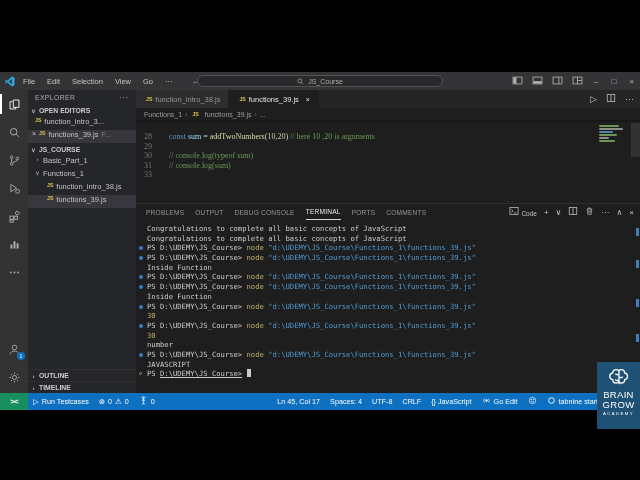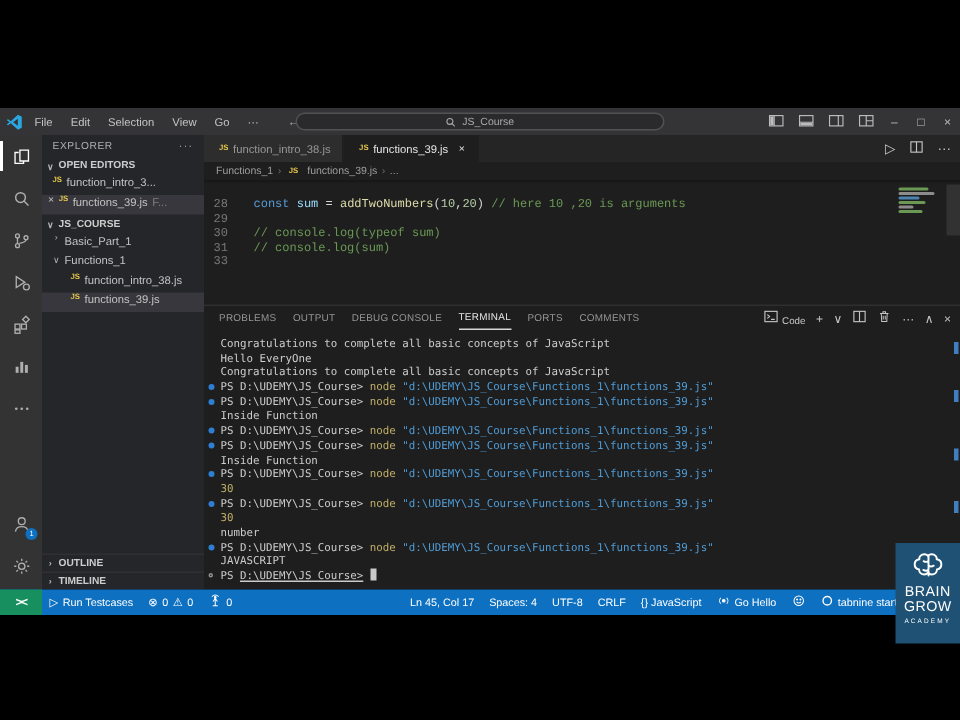--- a/index.html
+++ b/index.html
@@ -55,21 +55,21 @@
          background:#2d2d2d; border-right:1px solid #1e1e1e; }
   .tab.active { background:#1e1e1e; color:#e4e4e4; }
   .tab .tclose { margin-left:7px; font-size:7px; }
   .editor-actions { position:absolute; right:6px; top:0; height:18px; display:flex; gap:9px;
                     align-items:center; color:#c5c5c5; font-size:9px; }
 
   .breadcrumb { height:12px; display:flex; align-items:center; font-size:7px; color:#9d9d9d;
                 padding-left:8px; gap:3px; background:#1e1e1e; }
   .bc-sep { color:#6d6d6d; font-size:7px; }
 
-  .code { flex:1; position:relative; padding-top:12px; font-family:Liberation Mono, monospace;
+  .code { flex:1; position:relative; padding-top:12px; font-family:Liberation Serif, serif;
           font-size:8px; overflow:hidden; box-shadow:inset 0 3px 3px -3px rgba(0,0,0,.6); }
   .cline { height:9.5px; line-height:9.5px; display:flex; white-space:pre; }
   .ln { width:16px; text-align:right; color:#787878; flex:none; }
   .ctext { margin-left:17px; }
   .tok-kw { color:#569cd6; } .tok-var { color:#9cdcfe; } .tok-fn { color:#dcdcaa; }
   .tok-num { color:#b5cea8; } .tok-cm { color:#6a9955; } .tok-pn { color:#d4d4d4; } .tok-op { color:#d4d4d4; }
   .minimap { position:absolute; right:14px; top:5px; width:27px; }
   .minimap div { height:1.6px; margin-bottom:1.4px; border-radius:1px; }
   .scrollthumb { position:absolute; right:0; top:3px; width:9px; height:34px; background:rgba(121,121,121,.22); }
 
@@ -383,21 +383,20 @@
                     <path d="M3 4.5h10M6.5 4V2.5h3V4M4.5 4.5 5 14h6l.5-9.5M6.8 7v4.5M9.2 7v4.5"></path>
                   </g>
                 </svg></span>
               <span>···</span>
               <span>∧</span>
               <span>×</span>
             </span>
         </div>
         <div class="term" id="term">
             <div class="tline"><span class="seg-p">Congratulations to complete all basic concepts of JavaScript</span></div>
-            <div class="tline"><span class="seg-p">Hello EveryOne</span></div>
             <div class="tline"><span class="seg-p">Congratulations to complete all basic concepts of JavaScript</span></div>
             <div class="tline"><span class="tdot"></span><span class="seg-p">PS D:\UDEMY\JS_Course&gt; </span><span class="seg-c">node </span><span class="seg-s">"d:\UDEMY\JS_Course\Functions_1\functions_39.js"</span></div>
             <div class="tline"><span class="tdot"></span><span class="seg-p">PS D:\UDEMY\JS_Course&gt; </span><span class="seg-c">node </span><span class="seg-s">"d:\UDEMY\JS_Course\Functions_1\functions_39.js"</span></div>
             <div class="tline"><span class="seg-p">Inside Function</span></div>
             <div class="tline"><span class="tdot"></span><span class="seg-p">PS D:\UDEMY\JS_Course&gt; </span><span class="seg-c">node </span><span class="seg-s">"d:\UDEMY\JS_Course\Functions_1\functions_39.js"</span></div>
             <div class="tline"><span class="tdot"></span><span class="seg-p">PS D:\UDEMY\JS_Course&gt; </span><span class="seg-c">node </span><span class="seg-s">"d:\UDEMY\JS_Course\Functions_1\functions_39.js"</span></div>
             <div class="tline"><span class="seg-p">Inside Function</span></div>
             <div class="tline"><span class="tdot"></span><span class="seg-p">PS D:\UDEMY\JS_Course&gt; </span><span class="seg-c">node </span><span class="seg-s">"d:\UDEMY\JS_Course\Functions_1\functions_39.js"</span></div>
             <div class="tline"><span class="seg-y">30</span></div>
             <div class="tline"><span class="tdot"></span><span class="seg-p">PS D:\UDEMY\JS_Course&gt; </span><span class="seg-c">node </span><span class="seg-s">"d:\UDEMY\JS_Course\Functions_1\functions_39.js"</span></div>
@@ -455,21 +454,21 @@
         <span class="sb-item">
           <span>{} JavaScript</span>
         </span>
         <span class="sb-item">
           <span><svg width="9" height="9" viewBox="0 0 16 16">
               <g fill="none" stroke="#ffffff" stroke-width="1.2">
                 <circle cx="8" cy="8" r="1.6" fill="#fff"></circle>
                 <path d="M4.5 4.5a5 5 0 0 0 0 7M11.5 4.5a5 5 0 0 1 0 7"></path>
               </g>
             </svg></span>
-          <span>Go Hello</span>
+          <span>Go Edit</span>
         </span>
         <span class="sb-item">
           <span><svg width="9" height="9" viewBox="0 0 16 16">
               <g fill="none" stroke="#ffffff" stroke-width="1.2">
                 <circle cx="8" cy="8" r="5.6"></circle>
                 <circle cx="6" cy="6.6" r=".6" fill="#fff"></circle>
                 <circle cx="10" cy="6.6" r=".6" fill="#fff"></circle>
                 <path d="M5.5 9.4c1.4 1.6 3.6 1.6 5 0"></path>
               </g>
             </svg></span>

